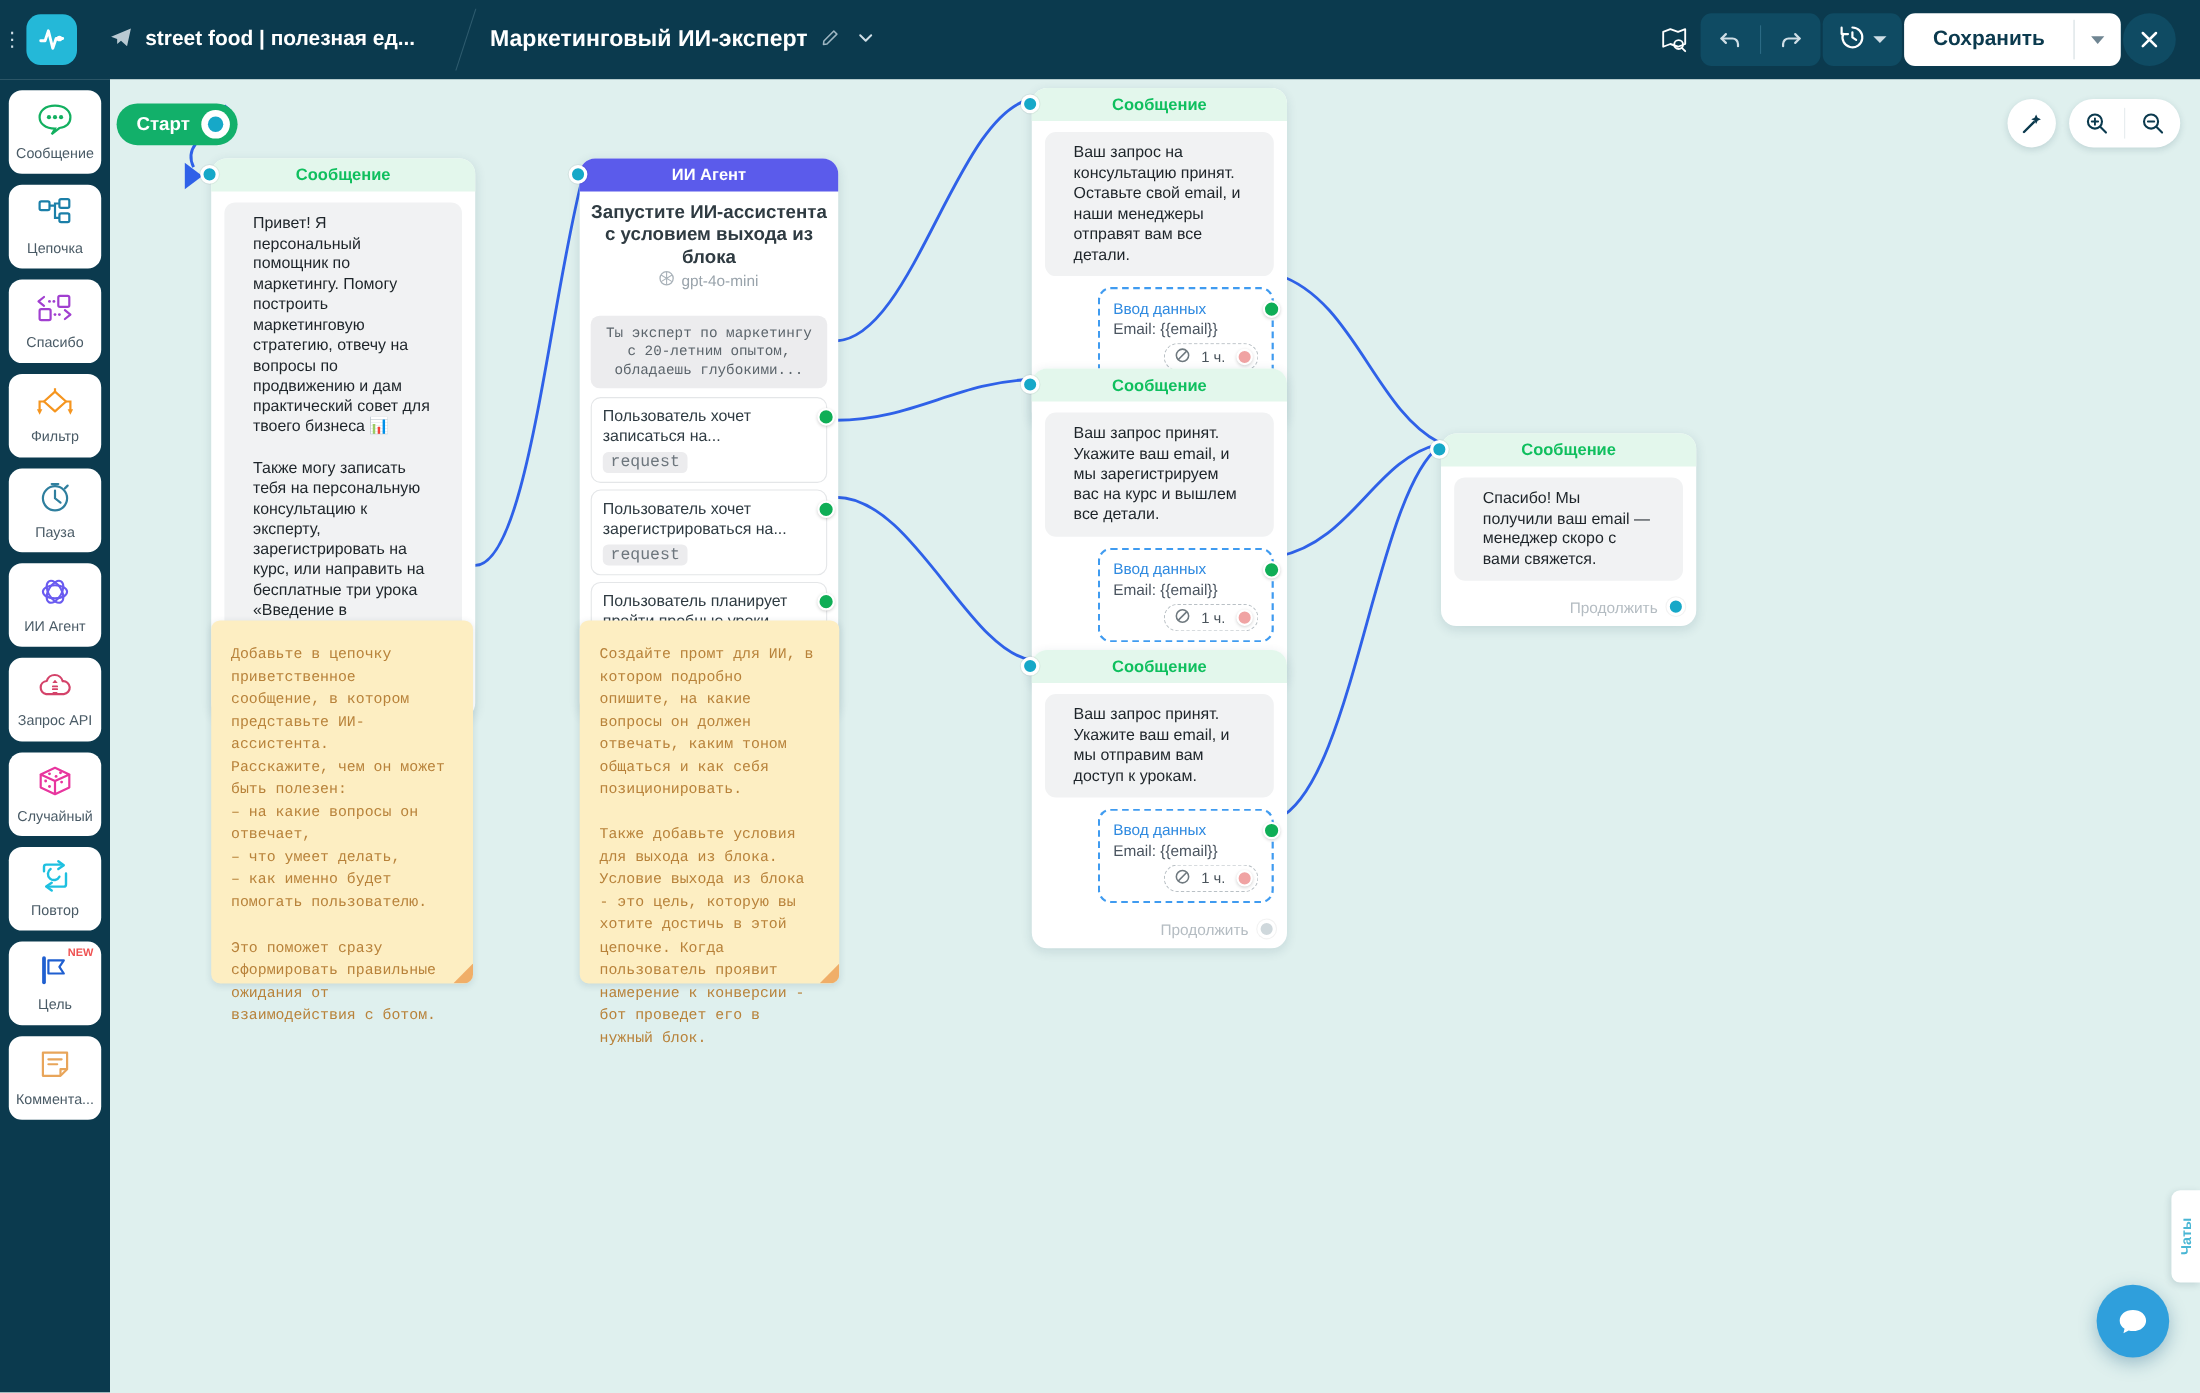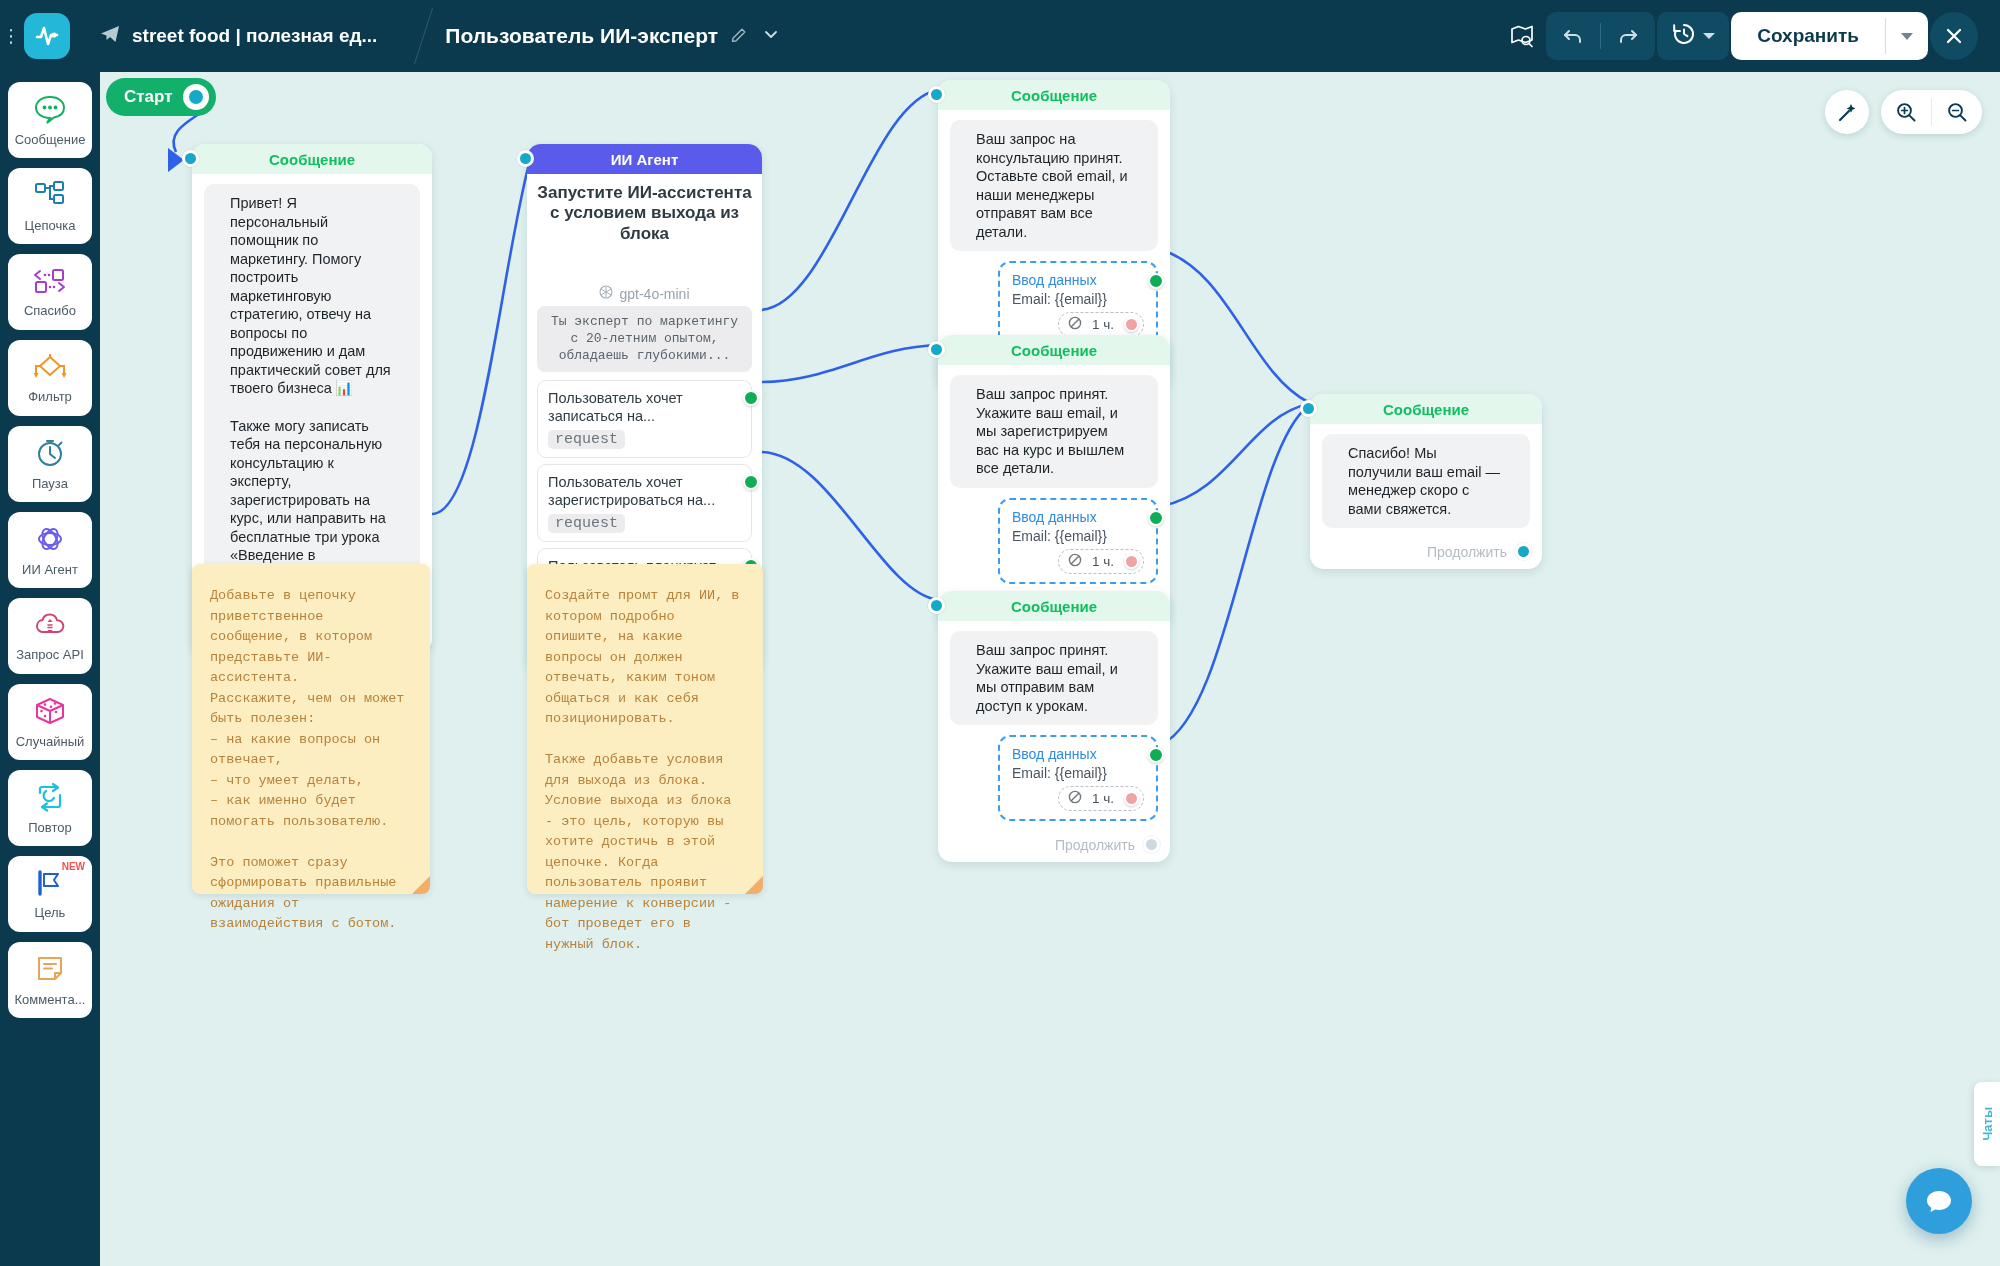--- a/index.html
+++ b/index.html
@@ -96,21 +96,21 @@
   .cont-row { display: flex; align-items: center; justify-content: flex-end; gap: 8px; padding: 7px 10px 9px 0; }
   .cont-lbl { font-size: 14px; color: #b4bcc2; }
   .port {
     width: 17px; height: 17px; border-radius: 50%; background: #16a8c8;
     border: 3px solid #fff; box-shadow: 0 0 0 1px rgba(0,0,0,.05);
   }
   .port-in { position: absolute; left: -10px; top: 6px; }
 
   
   .ai-title { font-size: 17px; font-weight: 600; color: #2f3b42; text-align: center; line-height: 1.2; padding: 9px 8px 2px 8px; }
-  .ai-model { display: flex; align-items: center; justify-content: center; gap: 6px; font-size: 14px; color: #99a3ab; padding-bottom: 4px; margin-top: 39px; }
+  .ai-model { display: flex; align-items: center; justify-content: center; gap: 6px; font-size: 14px; color: #99a3ab; padding-bottom: 24px; }
   .ai-prompt {
     background: #ececee; border-radius: 8px; margin: 0 10px 8px 10px; padding: 7px 9px;
     font-family: "Liberation Mono", monospace; font-size: 13px; color: #5b646b; line-height: 1.32;
     text-align: center;
   }
   .ai-cond {
     position: relative; margin: 0 10px 6px 10px; border: 1px solid #e4e6e8; border-radius: 9px;
     padding: 8px 34px 8px 10px;
   }
   .ai-cond .ctext { font-size: 14.5px; color: #2f3b42; line-height: 1.25; }
@@ -210,21 +210,21 @@
     <div class="tb-crumb1">
       <span>
         <svg width="20" height="20" viewBox="0 0 20 20">
             <path d="M1 9.5 L19 2 L15.5 18 L10 13 L6.5 16 L6.5 11.5 Z" fill="#b9c9d2"></path>
           </svg>
       </span>
       <span class="label">street food | полезная ед...</span>
     </div>
     <div class="tb-sep"></div>
     <div class="tb-crumb2">
-      <span class="title">Пользователь ИИ-эксперт</span>
+      <span class="title">Маркетинговый ИИ-эксперт</span>
       <span>
         <svg width="17" height="17" viewBox="0 0 17 17">
             <path d="M2 12.2 L11 3.2 L13.8 6 L4.8 15 L1.6 15.4 Z" fill="none" stroke="#9fb6c2" stroke-width="1.4" stroke-linejoin="round"></path>
           </svg>
       </span>
       <span>
         <svg width="20" height="20" viewBox="0 0 20 20">
             <path d="M5 8 L10 13 L15 8" fill="none" stroke="#cfdee6" stroke-width="1.8" stroke-linecap="round" stroke-linejoin="round"></path>
           </svg>
       </span>
@@ -436,21 +436,21 @@
         <path d="M660 380 C 730 380, 780 520, 838 528"></path>
 
         <path d="M1062 178 C 1130 200, 1150 300, 1208 330"></path>
         <path d="M1062 434 C 1130 420, 1150 345, 1208 332"></path>
         <path d="M1062 672 C 1130 640, 1150 380, 1208 334"></path>
       </g>
 
       <path d="M68 76 L84 88 L68 100 Z" fill="#2f61e8"></path>
     </svg>
 
-    <div class="start-badge" style="left:6px; top:6px;justify-content:flex-end;">
+    <div class="start-badge" style="left:6px; top:22px;justify-content:flex-end;">
       <span class="txt">Старт</span>
       <span class="start-ring">
           <i></i>
         </span>
     </div>
 
     <div class="node" style="left:92px; top:72px; width:240px;">
       <div class="port port-in"></div>
       <div class="node-hd hd-msg">Сообщение</div>
       <div class="node-body">

